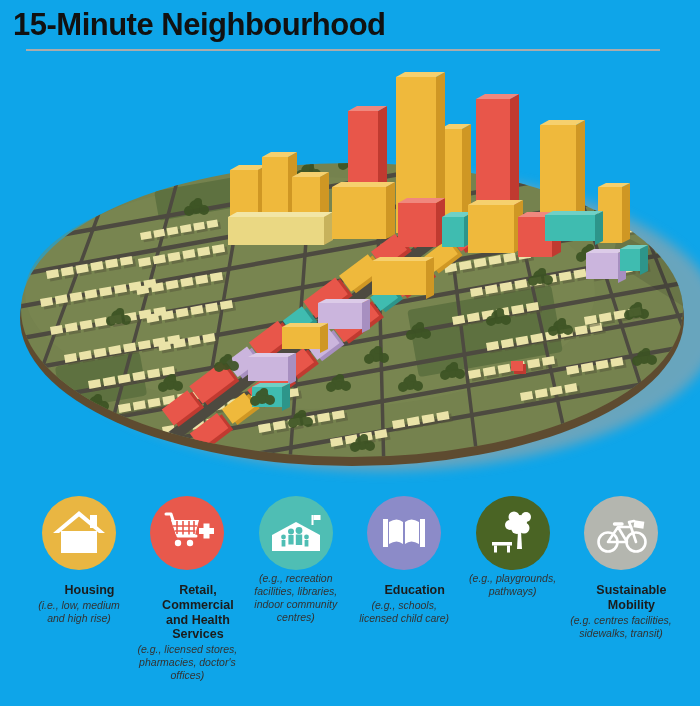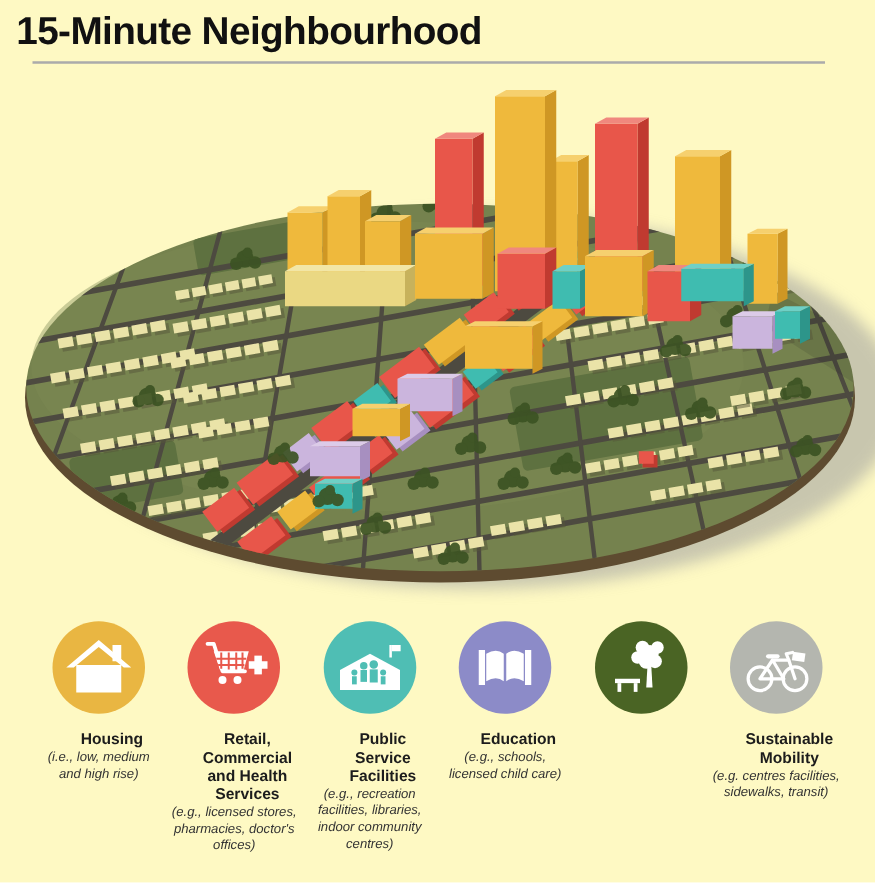--- a/index.html
+++ b/index.html
@@ -1,16 +1,16 @@
 <!DOCTYPE html>
 <html><head>
 <meta charset="utf-8">
 <style>
   html,body{margin:0;padding:0;background:#fff;width:700px;font-family:"Liberation Sans",sans-serif;}
-  .page{width:700px;height:706px;background:#fef9c3;overflow:hidden;position:relative;}
+  .page{width:700px;height:706px;background:#0ea5e9;overflow:hidden;position:relative;}
   .hdr{padding:8px 0 0 13px;}
   .title{font-size:31px;font-weight:bold;color:#111;letter-spacing:-.5px;line-height:1.1;margin:0;}
   .rule{height:2px;background:#ababab;margin:7px 40px 0 13px;}
   .model-wrap{margin-top:14px;}
   .legend{display:flex;justify-content:space-between;padding:0 28px;margin-top:6px;}
   .legend-item{width:102px;display:flex;flex-direction:column;align-items:center;text-align:center;}
   .licon{width:76px;height:76px;display:block;}
   .l-label{font-weight:bold;font-size:12.5px;line-height:1.18;color:#1c1c1c;margin-top:12px;padding-left:21px;}
   .l-sub{font-size:10.5px;line-height:1.25;color:#333;margin-top:1px;font-style:italic;}
   
@@ -312,21 +312,20 @@
           <circle cx="33" cy="36.5" r="3"></circle>
             <rect x="30.4" y="40" width="5.2" height="9.5"></rect>
           <circle cx="41" cy="35.5" r="3.4"></circle>
             <rect x="37.8" y="39.5" width="6.4" height="10.5"></rect>
           <circle cx="25.5" cy="42" r="2.4"></circle>
             <rect x="23.6" y="45" width="3.8" height="6.5"></rect>
           <circle cx="48.5" cy="42" r="2.4"></circle>
             <rect x="46.6" y="45" width="3.8" height="6.5"></rect>
         </g>
       </svg>
-      <div class="l-label">Public Service Facilities</div>
       <div class="l-sub">(e.g., recreation facilities, libraries, indoor community centres)</div>
     </div>
 
     <div class="legend-item">
       <svg class="licon" viewBox="0 0 76 76">
         <circle cx="38" cy="38" r="37" fill="#8C8BC8"></circle>
         <g fill="#fff">
           <rect x="17" y="24" width="5" height="28"></rect>
           <rect x="54" y="24" width="5" height="28"></rect>
           <path d="M23,27 Q31,22 37,27 L37,49 Q31,44 23,49 Z"></path>
@@ -346,20 +345,21 @@
             <circle cx="51" cy="22" r="5"></circle>
           <circle cx="35" cy="30" r="5"></circle>
             <circle cx="49" cy="33" r="5.5"></circle>
             <circle cx="42" cy="33" r="6"></circle>
           <path d="M43,36 h3 l1,18 h-5 z"></path>
           <rect x="17" y="47" width="20" height="3.5"></rect>
             <rect x="19" y="50.5" width="3" height="7"></rect>
             <rect x="32" y="50.5" width="3" height="7"></rect>
         </g>
       </svg>
+      <div class="l-sub">(e.g., playgrounds, pathways)</div>
     </div>
 
     <div class="legend-item">
       <svg class="licon" viewBox="0 0 76 76">
         <circle cx="38" cy="38" r="37" fill="#B4B6AF"></circle>
         <g class="bike">
           <circle cx="25" cy="47" r="9.5"></circle>
           <circle cx="53" cy="47" r="9.5"></circle>
           <path d="M25,47 L35,32 L48,32 L53,47 M35,32 L44,47 L25,47"></path>
           <path d="M48,32 L46,27 L51,26"></path>

